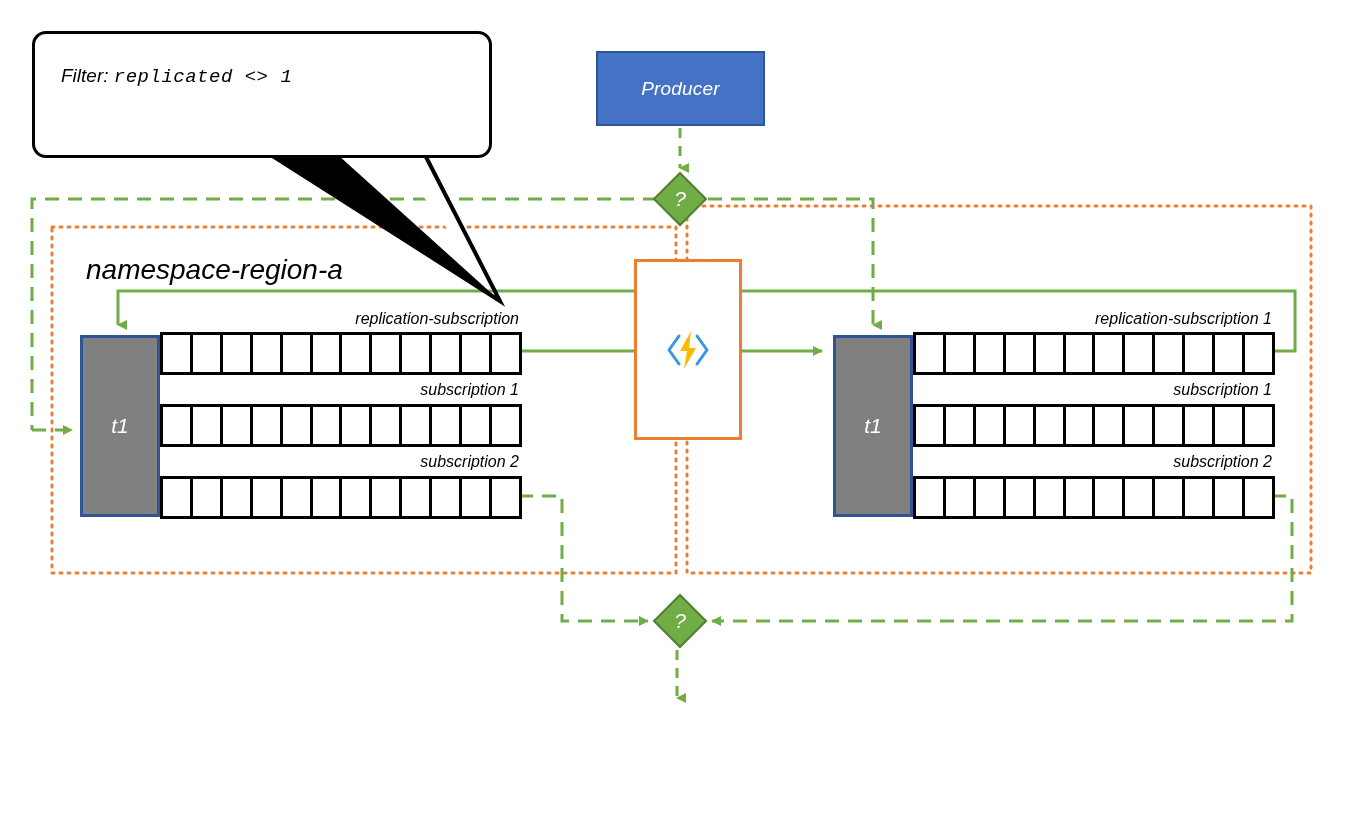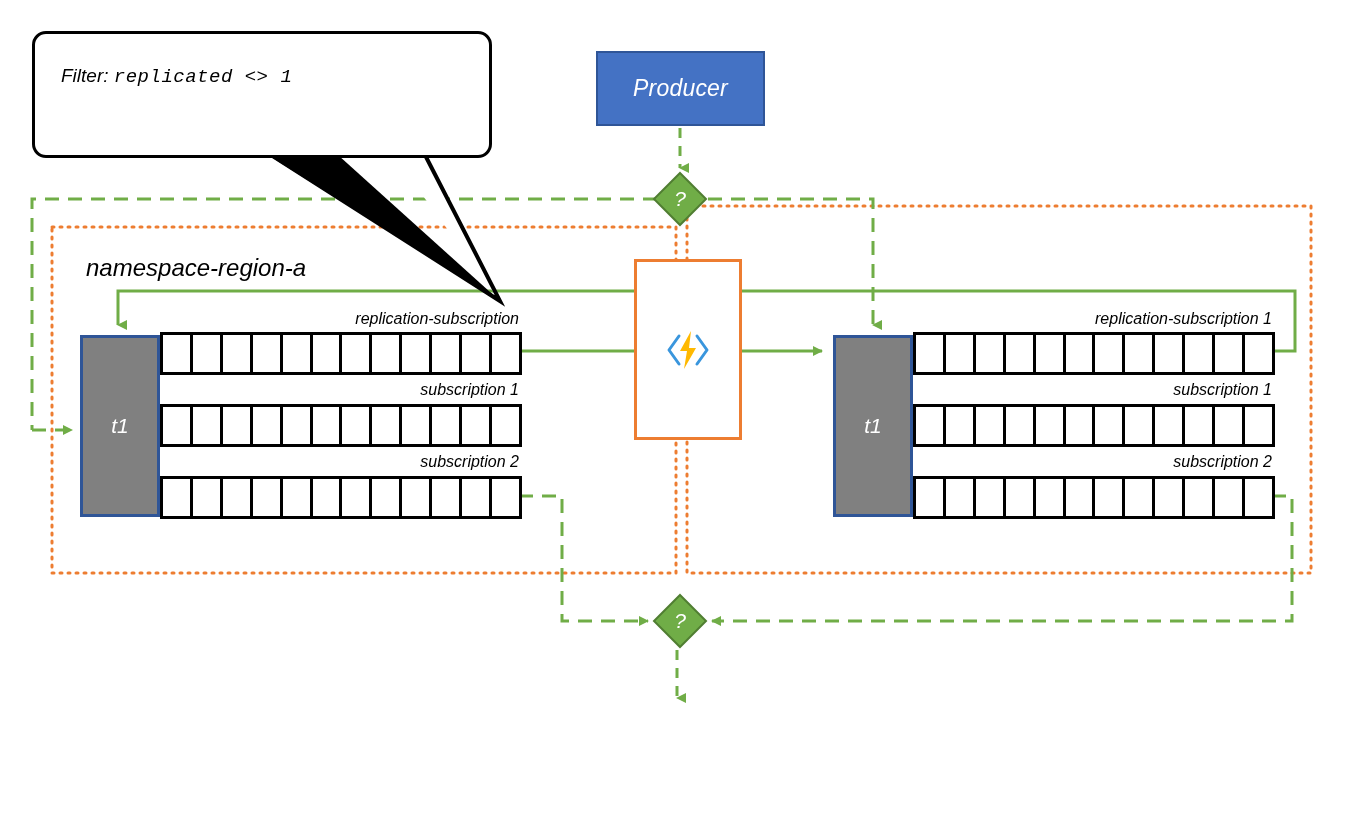--- a/index.html
+++ b/index.html
@@ -30,21 +30,21 @@
   }
 
   
   .node-box {
     position: absolute;
     box-sizing: border-box;
     display: flex;
     align-items: center;
     justify-content: center;
     color: #ffffff;
-    font-size: 23px;
+    font-size: 19px;
     letter-spacing: .2px;
   }
   #producer-box {
     left: 596px; top: 51px;
     width: 169px; height: 75px;
     background: #4472C4;
     border: 2px solid #2F5597;
   }
   #consumer-box {
     left: 591px; top: 701px;
@@ -63,21 +63,21 @@
     border: 3px solid #ED7D31;
     display: flex;
     align-items: center;
     justify-content: center;
   }
   #function-box .fn-icon { width: 52px; height: 52px; display: block; }
 
   
   .ns-title {
     position: absolute;
-    font-size: 24px;
+    font-size: 28px;
     color: #000000;
     white-space: nowrap;
   }
   #ns-title-a { left: 86px; top: 254px; }
   #ns-title-b { left: 996px; top: 254px; }
 
   .topic-box {
     position: absolute;
     box-sizing: border-box;
     background: #808080;

